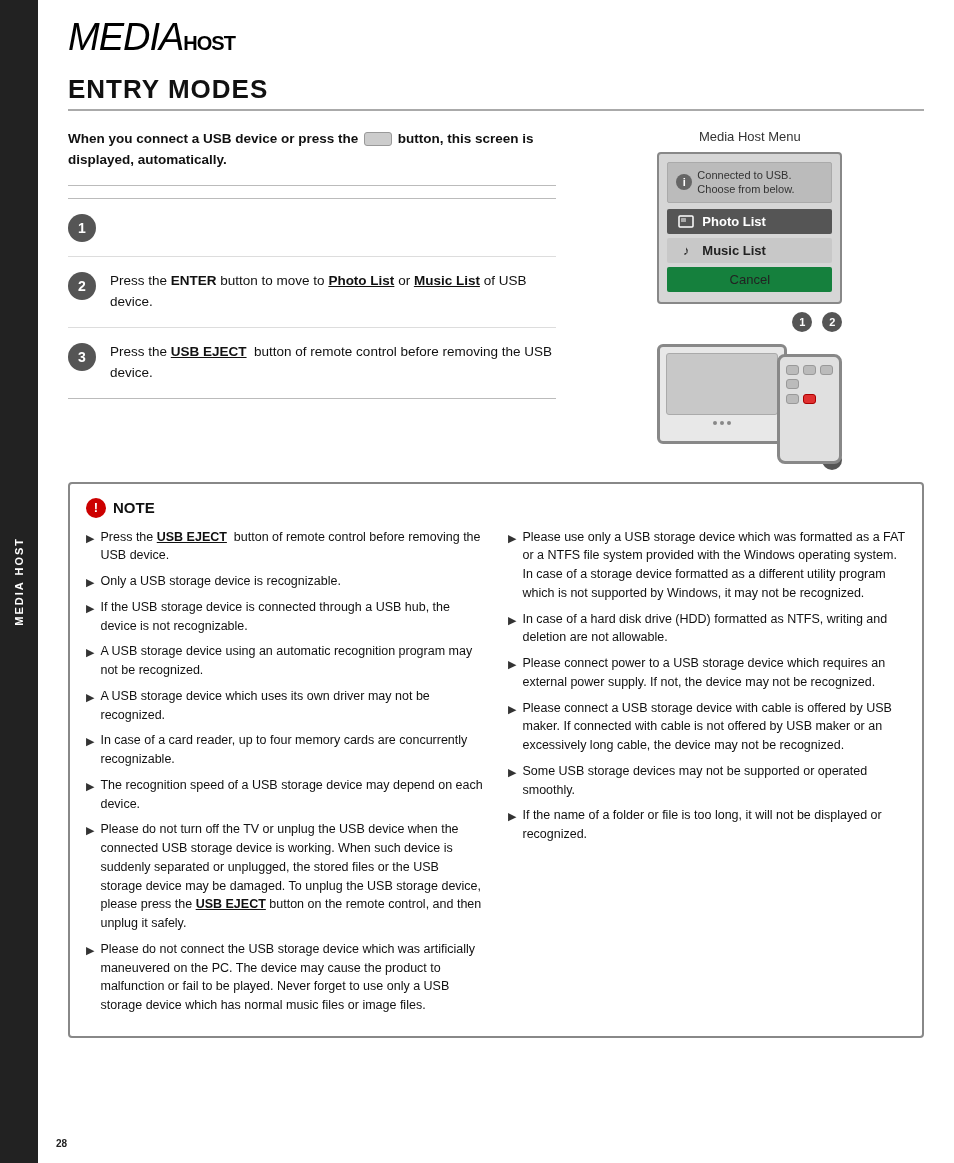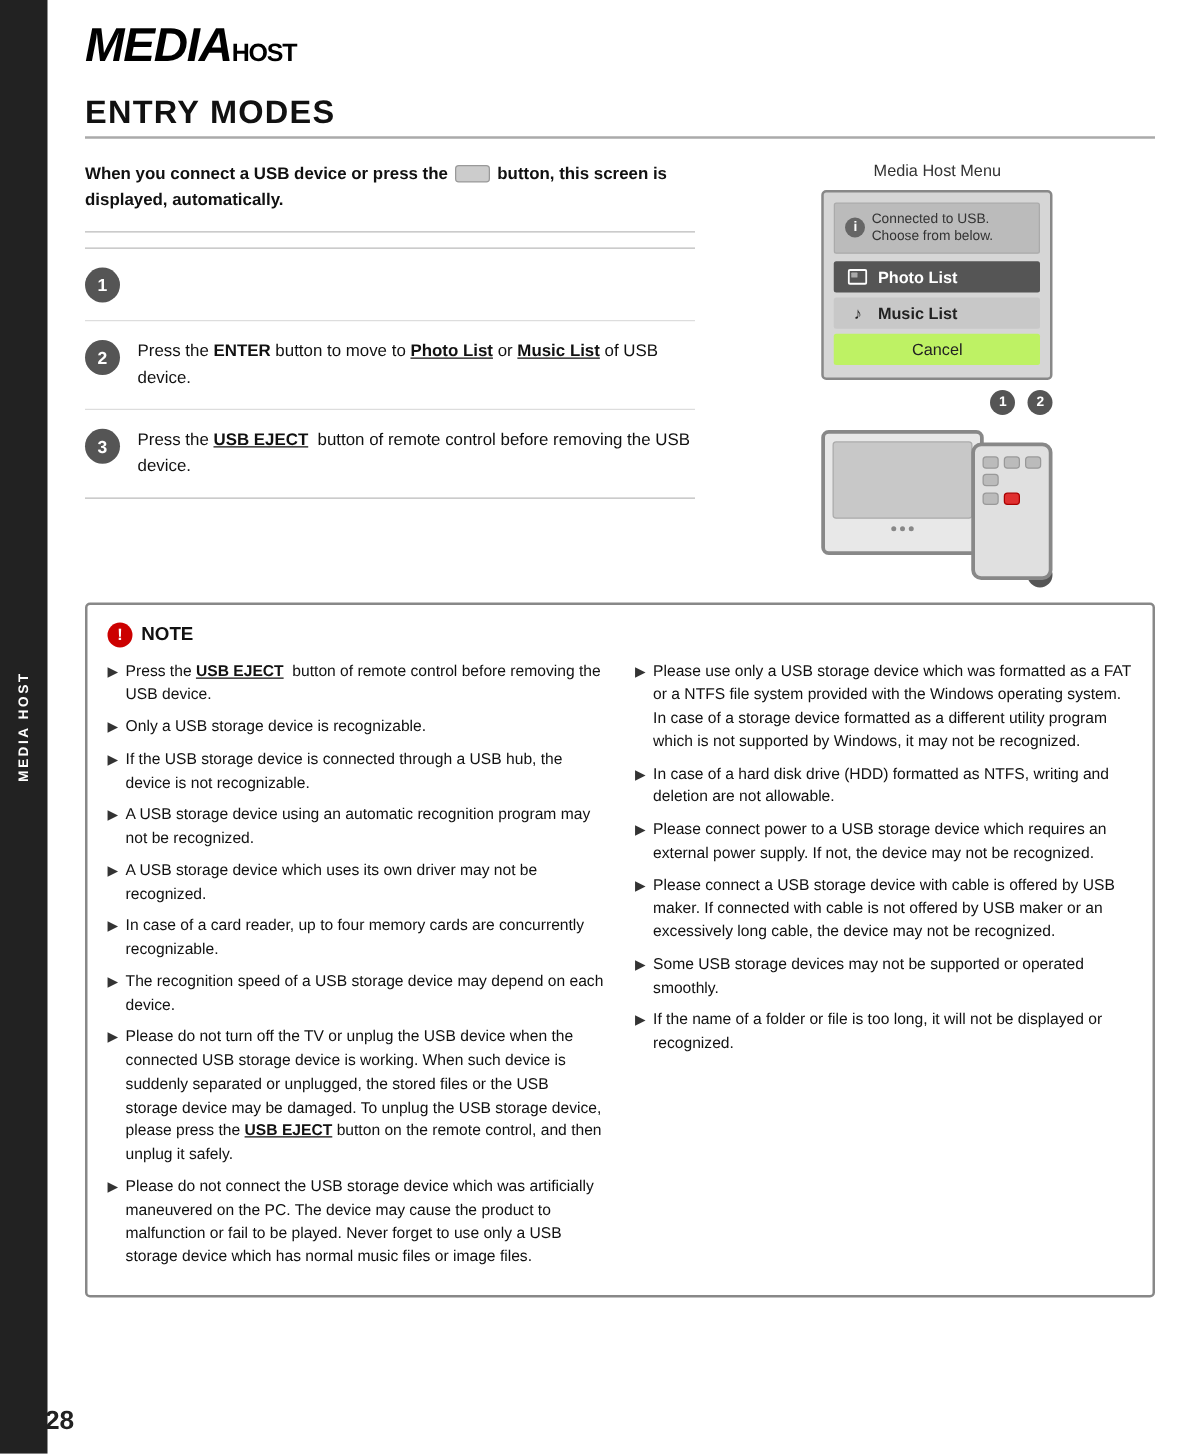--- a/index.html
+++ b/index.html
@@ -47,21 +47,21 @@
       font-size: 38px;
       font-weight: 900;
       font-style: italic;
       color: #000;
       letter-spacing: -1px;
       margin-bottom: 18px;
       line-height: 1;
     }
     .brand-title .media {
       font-style: italic;
-      font-weight: 700;
+      font-weight: 400;
     }
     .brand-title .host {
       font-style: normal;
       font-weight: 900;
       font-size: 20px;
       text-transform: uppercase;
     }
 
     
     .section-title {
@@ -207,21 +207,21 @@
     }
     .menu-item.selected {
       background: #555;
       color: #fff;
     }
     .menu-item.normal {
       background: #c8c8c8;
       color: #222;
     }
     .menu-item.cancel {
-      background: #bef264;
+      background: #15803d;
       color: #222;
       font-weight: normal;
       justify-content: center;
     }
     .menu-item-icon {
       width: 18px;
       height: 14px;
       display: flex;
       align-items: center;
       justify-content: center;
@@ -372,22 +372,22 @@
     }
     .note-item strong {
       font-weight: bold;
       text-decoration: underline;
     }
 
     
     .page-number {
       position: absolute;
       bottom: 14px;
-      left: 36px;
-      font-size: 21px;
+      left: 56px;
+      font-size: 10px;
       font-weight: bold;
       color: #222;
     }
 
     
     hr.divider {
       border: none;
       border-top: 1px solid #bbb;
       margin: 8px 0 12px 0;
     }

